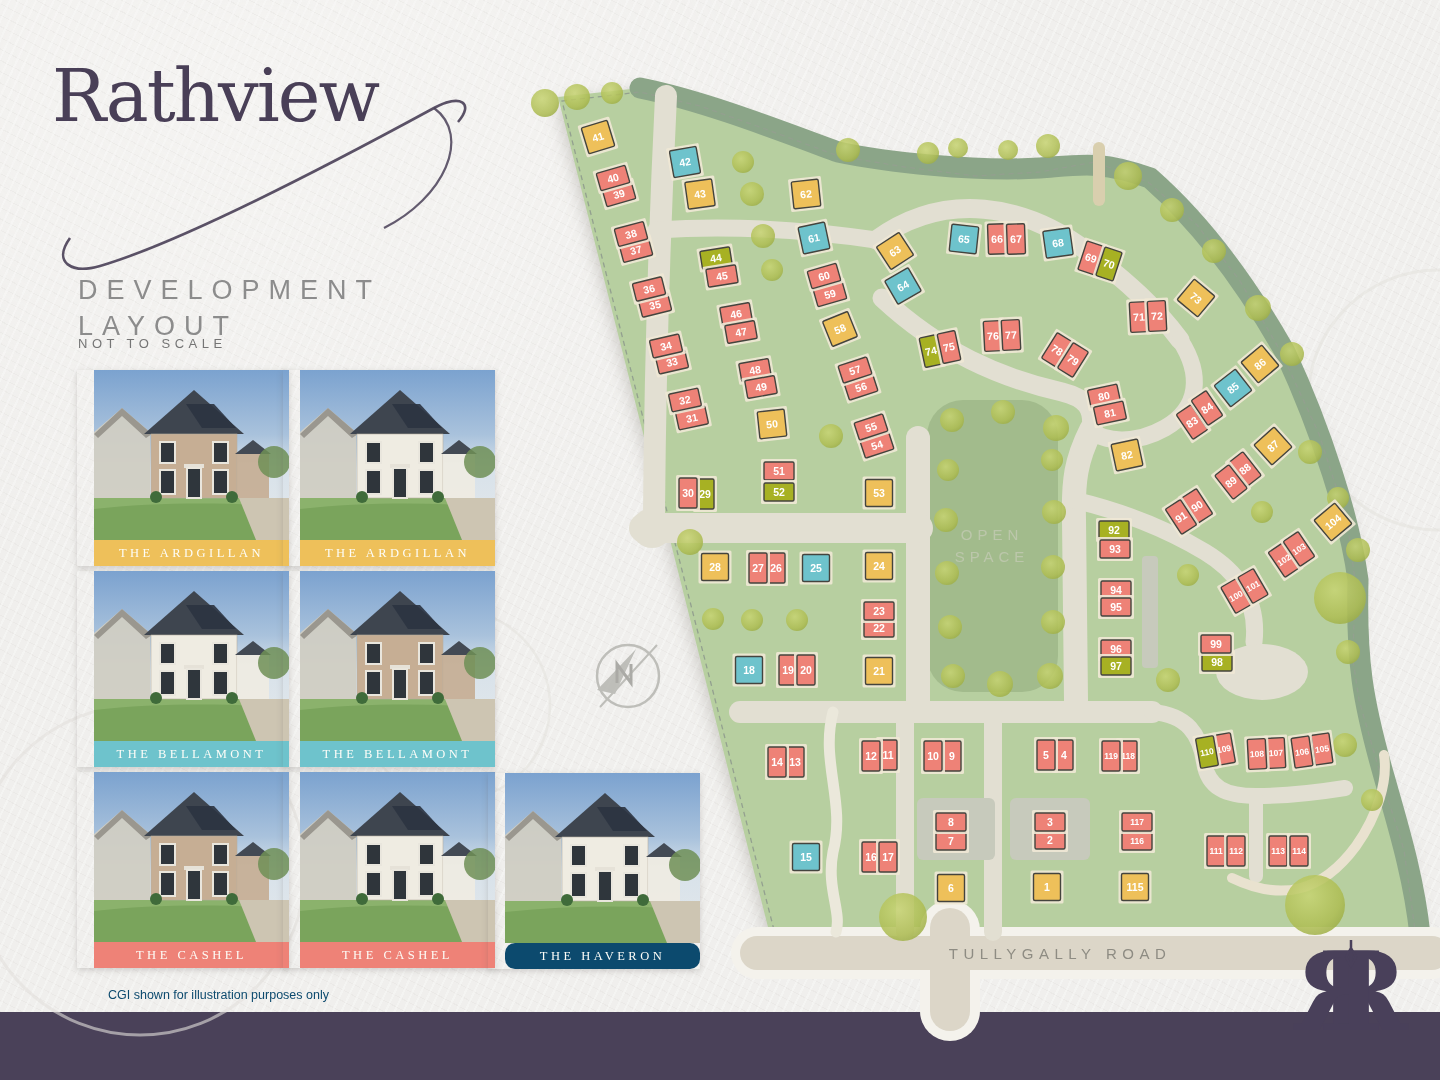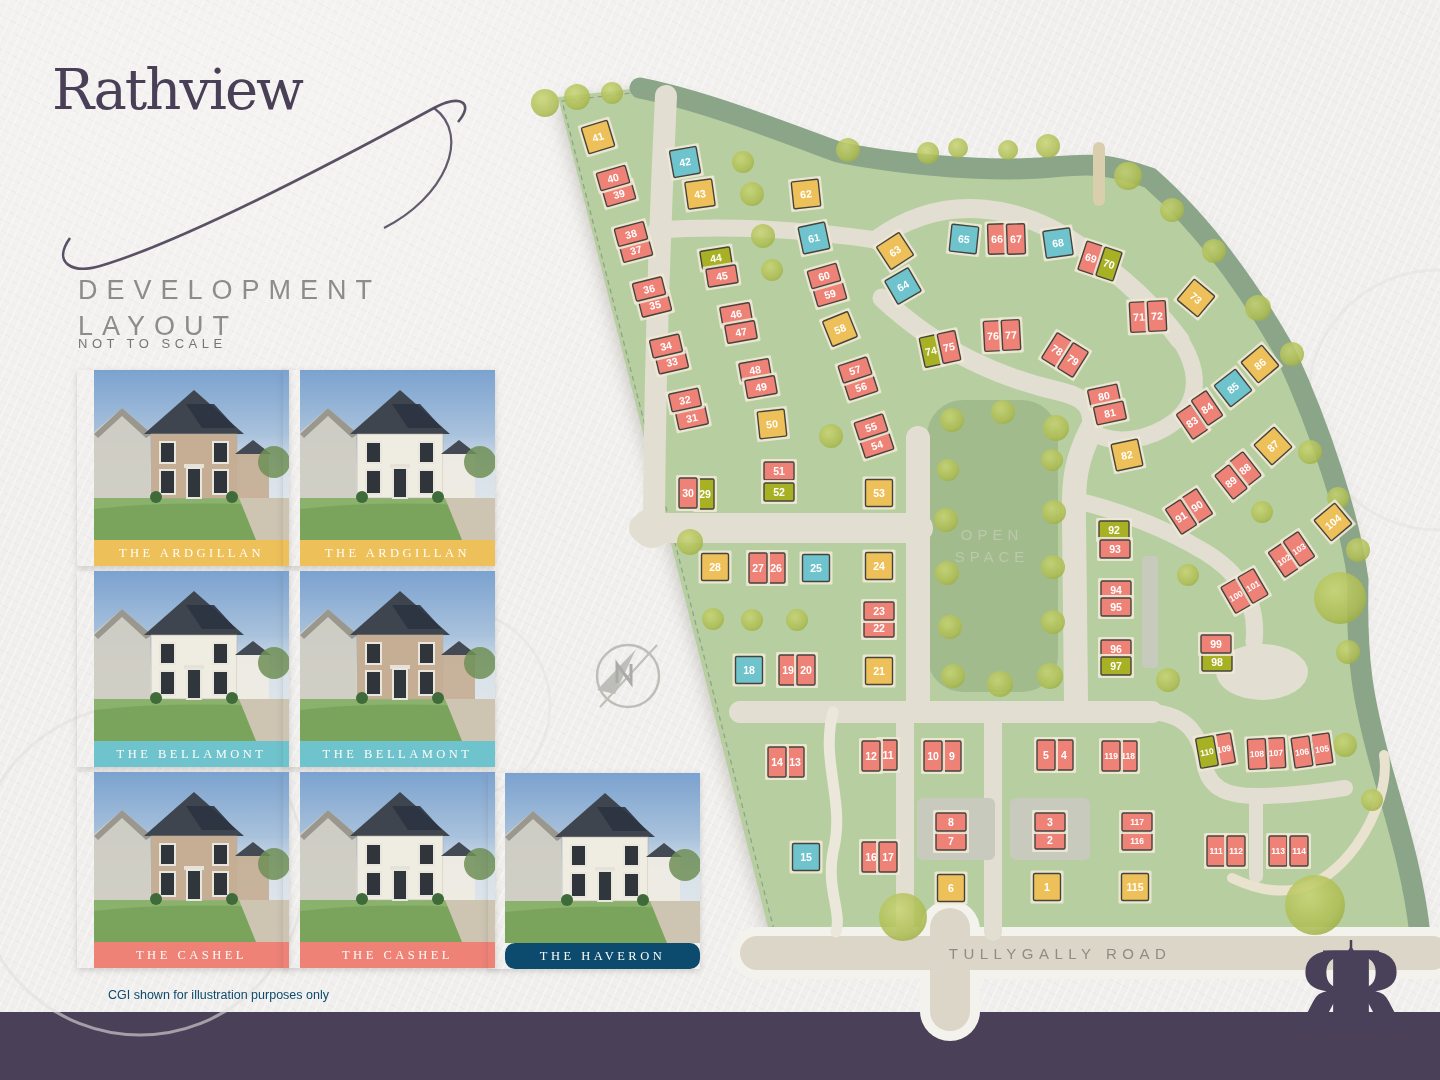--- a/index.html
+++ b/index.html
@@ -6,21 +6,21 @@
   body{width:1440px;height:1080px;overflow:hidden;font-family:"Liberation Sans",sans-serif;}
   .page{position:relative;width:1440px;height:1080px;background:#f0efed;overflow:hidden;}
   .page::before{content:"";position:absolute;inset:0;z-index:0;pointer-events:none;opacity:.55;
     background:
       repeating-linear-gradient(115deg, rgba(255,255,255,.55) 0 2px, rgba(0,0,0,0) 2px 8px),
       repeating-linear-gradient(28deg, rgba(208,206,201,.28) 0 1px, rgba(0,0,0,0) 1px 10px),
       radial-gradient(1200px 800px at 18% 8%, #f8f7f5, rgba(0,0,0,0) 60%);}
   
   .brand{position:absolute;left:52px;top:68px;width:440px;z-index:3;color:#493f57;}
   .brand-title{font-family:"DejaVu Serif","Liberation Serif",serif;line-height:.8;}
-  .brand-title .t1{display:block;font-size:56px;letter-spacing:-2px;}
+  .brand-title .t1{display:block;font-size:72px;letter-spacing:-2px;}
   .brand-title .t2{display:block;font-size:78px;letter-spacing:-2px;margin-left:130px;margin-top:6px;}
   .flourish{position:absolute;left:-10px;top:10px;pointer-events:none;}
   .subtitle{position:absolute;left:78px;top:272px;z-index:3;color:#8c8c8c;font-size:27px;letter-spacing:9px;line-height:1.35;}
   .scalenote{position:absolute;left:78px;top:336px;z-index:3;color:#757575;font-size:13px;letter-spacing:4.5px;font-weight:normal;}
   
   .card{position:absolute;width:195px;z-index:3;box-shadow:0 2px 6px rgba(100,95,90,.25);padding-left:17px;}
   .card .ph{height:170px;position:relative;overflow:hidden;
     background:linear-gradient(180deg,#7ba2cf 0%,#a9c2dc 38%,#d8e2ea 58%,#e4e8eb 100%);}
   .card .ph svg{position:absolute;inset:0;width:100%;height:100%;}
   .card .label{height:26px;display:flex;align-items:center;justify-content:center;color:#fdfdf8;

